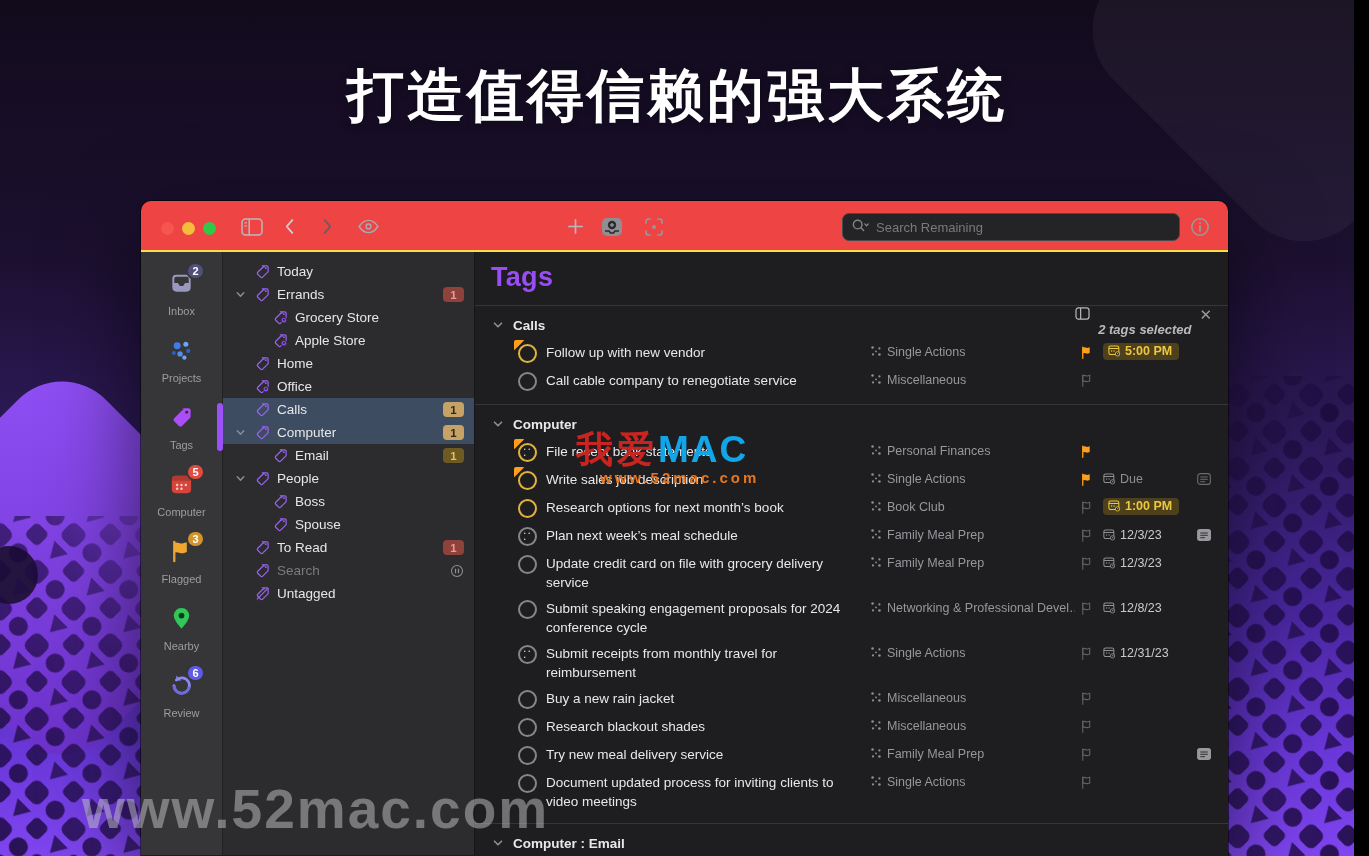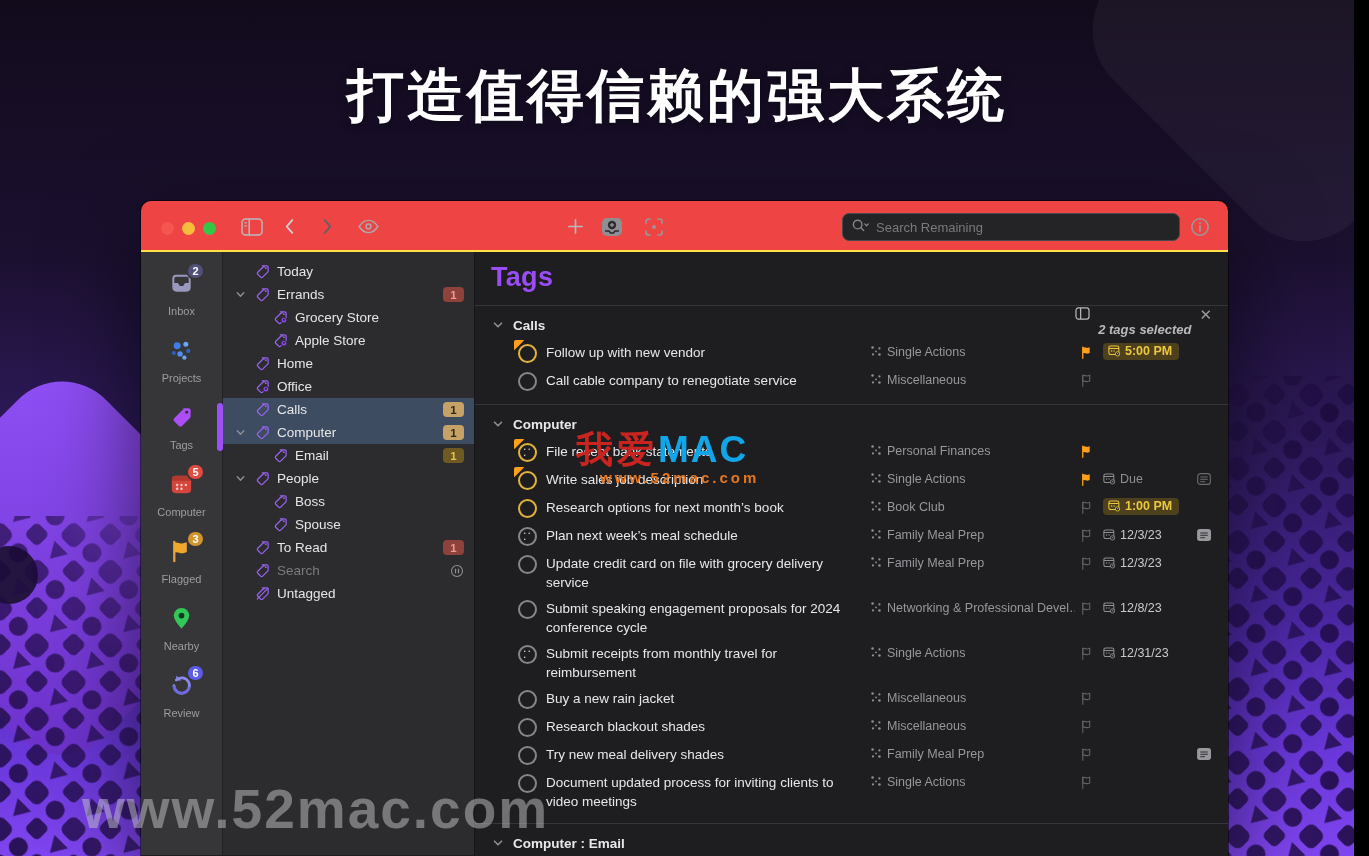--- a/index.html
+++ b/index.html
@@ -815,21 +815,21 @@
                       <circle cx="11" cy="11" r="1.5"></circle>
                     </svg>
                   </span>Miscellaneous</span>
       <span class="t-flag"><svg viewBox="0 0 16 16" width="15" height="15" fill="none">
                     <path d="M4 2.8c1.9-.95 3.7.9 5.8.2l1.6-.55v6.1l-1.6.55c-2.1.7-3.9-1.15-5.8-.2z" stroke="#5f5f64" stroke-width="1.2"></path>
                     <line x1="4" y1="2.3" x2="4" y2="14.2" stroke="#5f5f64" stroke-width="1.2" stroke-linecap="round"></line>
                   </svg></span>
               </div>
               <div class="task">
                 <span class="circle"></span>
-      <span class="t-title">Try new meal delivery shades</span>
+      <span class="t-title">Try new meal delivery service</span>
       <span class="t-project">
         <span style="display:flex">
                     <svg viewBox="0 0 14 14" width="12" height="12" fill="#8e8e93">
                       <circle cx="3" cy="3" r="1.5"></circle>
                       <circle cx="11" cy="4" r="1.3"></circle>
                       <circle cx="7" cy="7.5" r="1.1"></circle>
                       <circle cx="3.5" cy="11" r="1.3"></circle>
                       <circle cx="11" cy="11" r="1.5"></circle>
                     </svg>
                   </span>Family Meal Prep</span>

